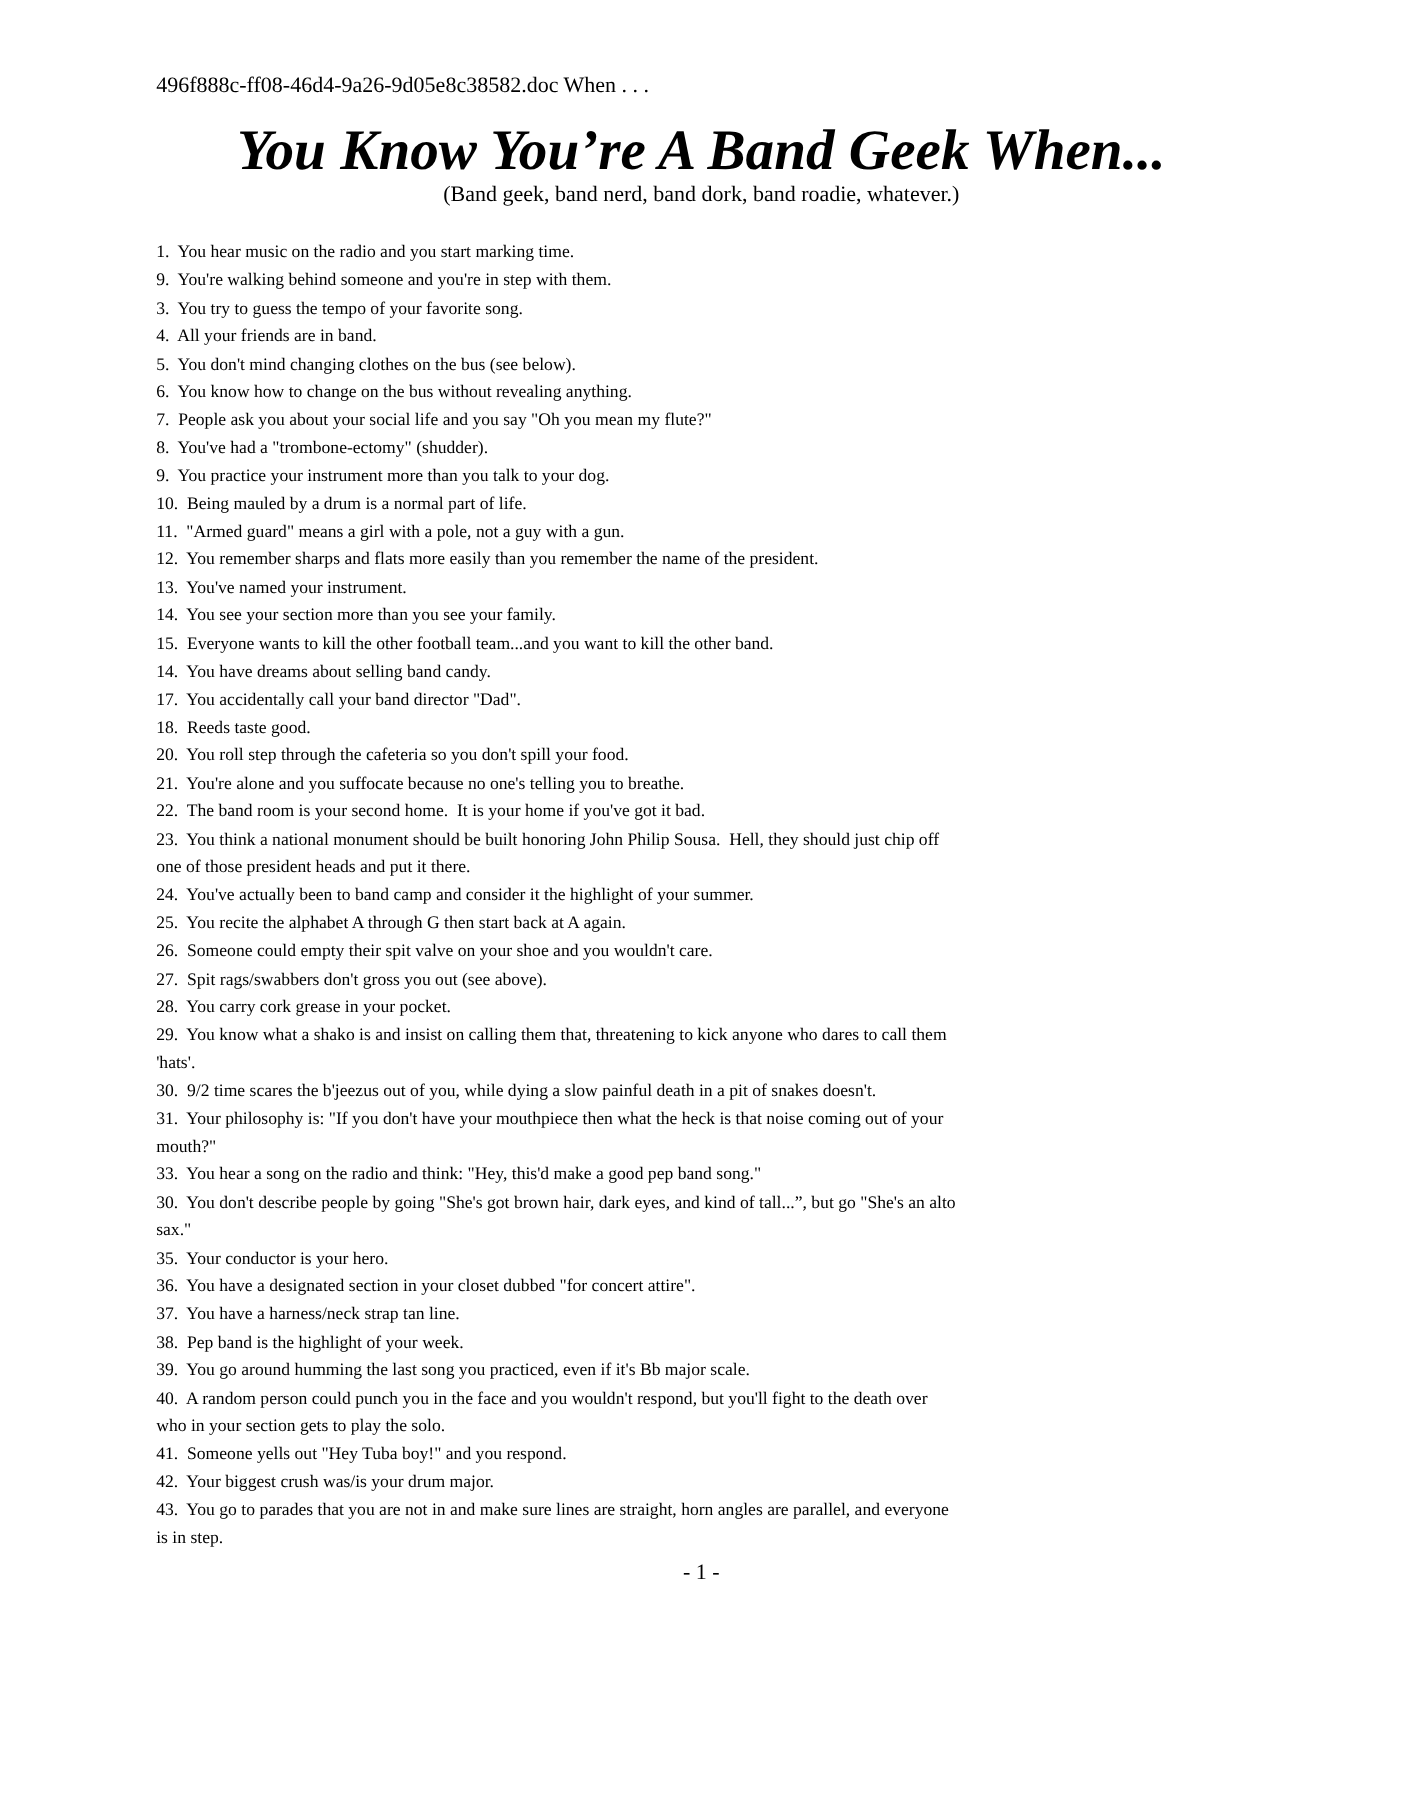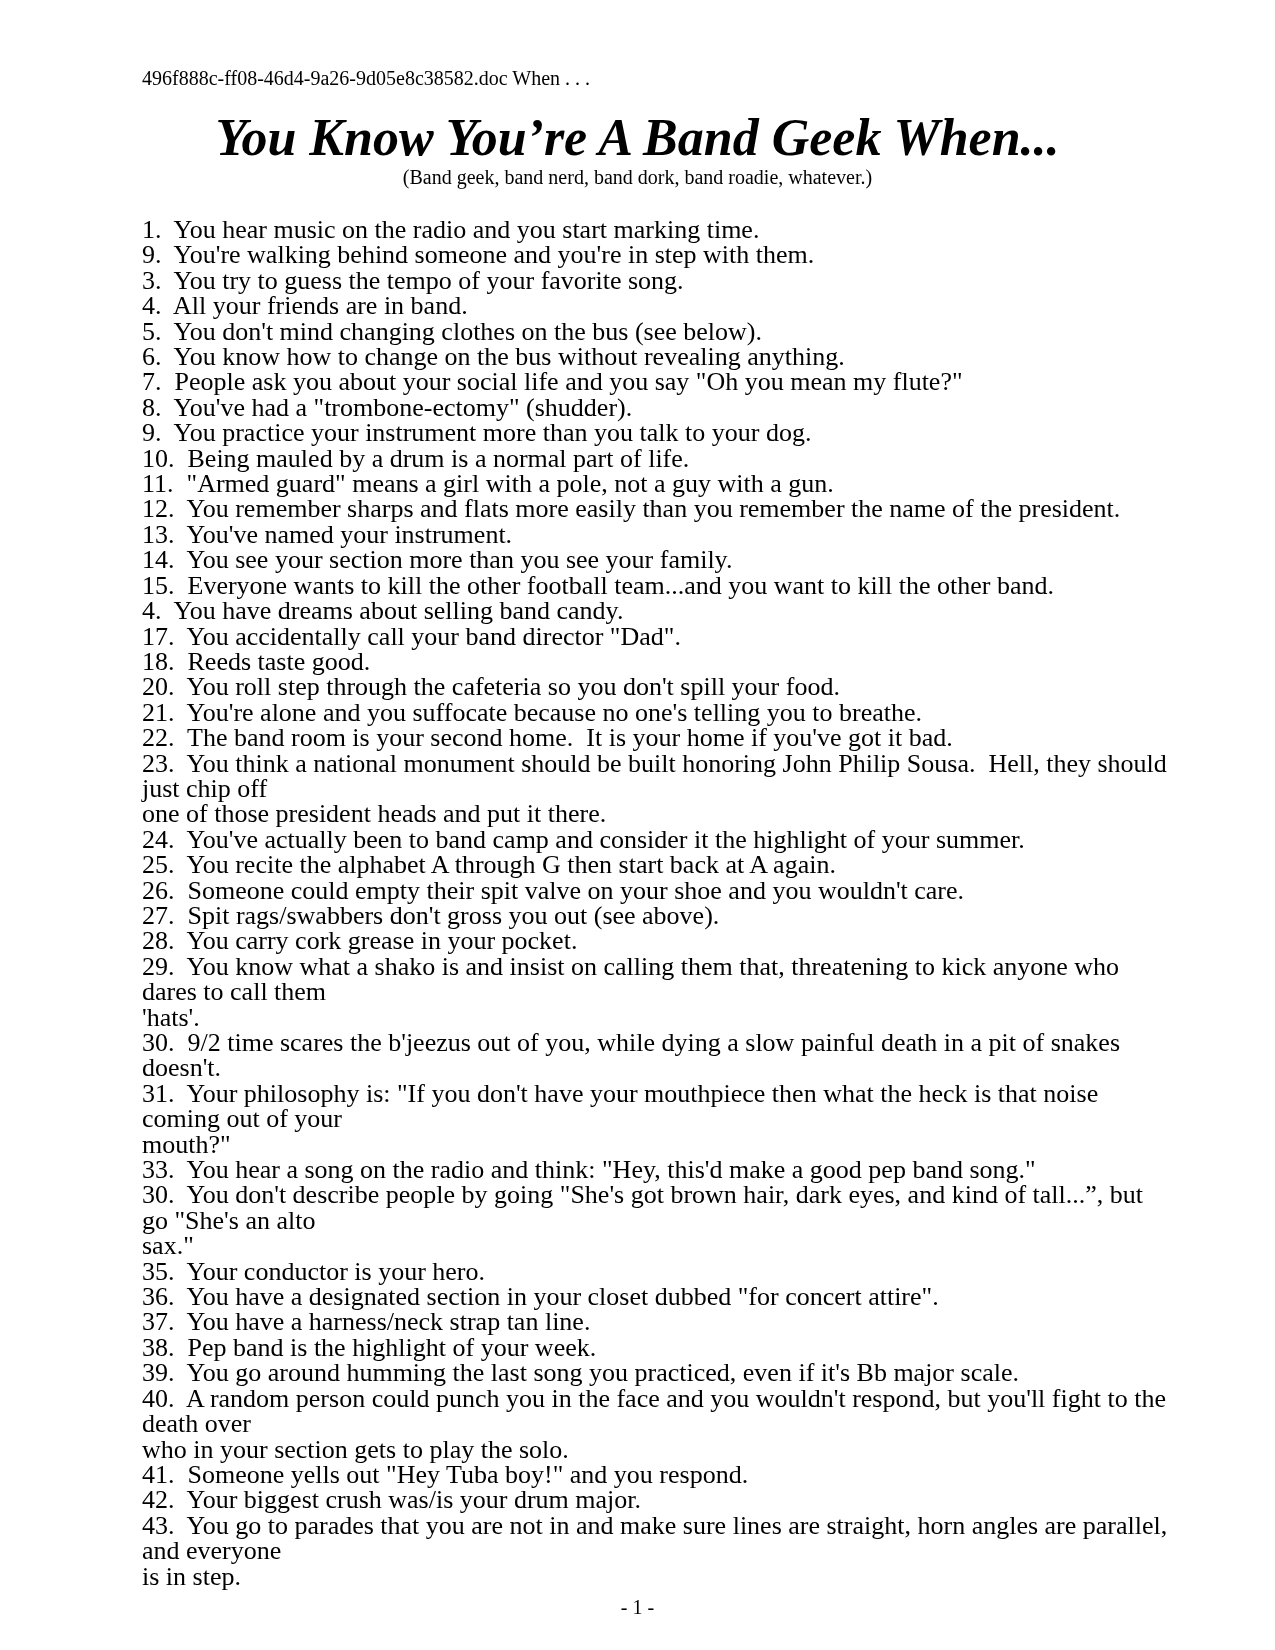--- a/index.html
+++ b/index.html
@@ -29,21 +29,21 @@
     font-style: italic;
   }
   .doc-subtitle {
     margin-top: 2px;
     text-align: center;
     font-size: 20px;
     line-height: 28px;
   }
   .geek-list {
     margin: 26px 103px 0 142px;
-    font-size: 26px;
+    font-size: 16px;
     line-height: 25.4px;
   }
   .geek-list p {
     margin: 0;
     white-space: pre-wrap;
   }
   .doc-footer {
     margin-top: 6px;
     text-align: center;
     font-size: 20px;
@@ -67,21 +67,21 @@
     <p>6.  You know how to change on the bus without revealing anything.</p>
     <p>7.  People ask you about your social life and you say "Oh you mean my flute?"</p>
     <p>8.  You've had a "trombone-ectomy" (shudder).</p>
     <p>9.  You practice your instrument more than you talk to your dog.</p>
     <p>10.  Being mauled by a drum is a normal part of life.</p>
     <p>11.  "Armed guard" means a girl with a pole, not a guy with a gun.</p>
     <p>12.  You remember sharps and flats more easily than you remember the name of the president.</p>
     <p>13.  You've named your instrument.</p>
     <p>14.  You see your section more than you see your family.</p>
     <p>15.  Everyone wants to kill the other football team...and you want to kill the other band.</p>
-    <p>4.  You have dreams about selling band candy.</p>
+    <p>14.  You have dreams about selling band candy.</p>
     <p>17.  You accidentally call your band director "Dad".</p>
     <p>18.  Reeds taste good.</p>
     <p>20.  You roll step through the cafeteria so you don't spill your food.</p>
     <p>21.  You're alone and you suffocate because no one's telling you to breathe.</p>
     <p>22.  The band room is your second home.  It is your home if you've got it bad.</p>
     <p>23.  You think a national monument should be built honoring John Philip Sousa.  Hell, they should just chip off
 one of those president heads and put it there.</p>
     <p>24.  You've actually been to band camp and consider it the highlight of your summer.</p>
     <p>25.  You recite the alphabet A through G then start back at A again.</p>
     <p>26.  Someone could empty their spit valve on your shoe and you wouldn't care.</p>

